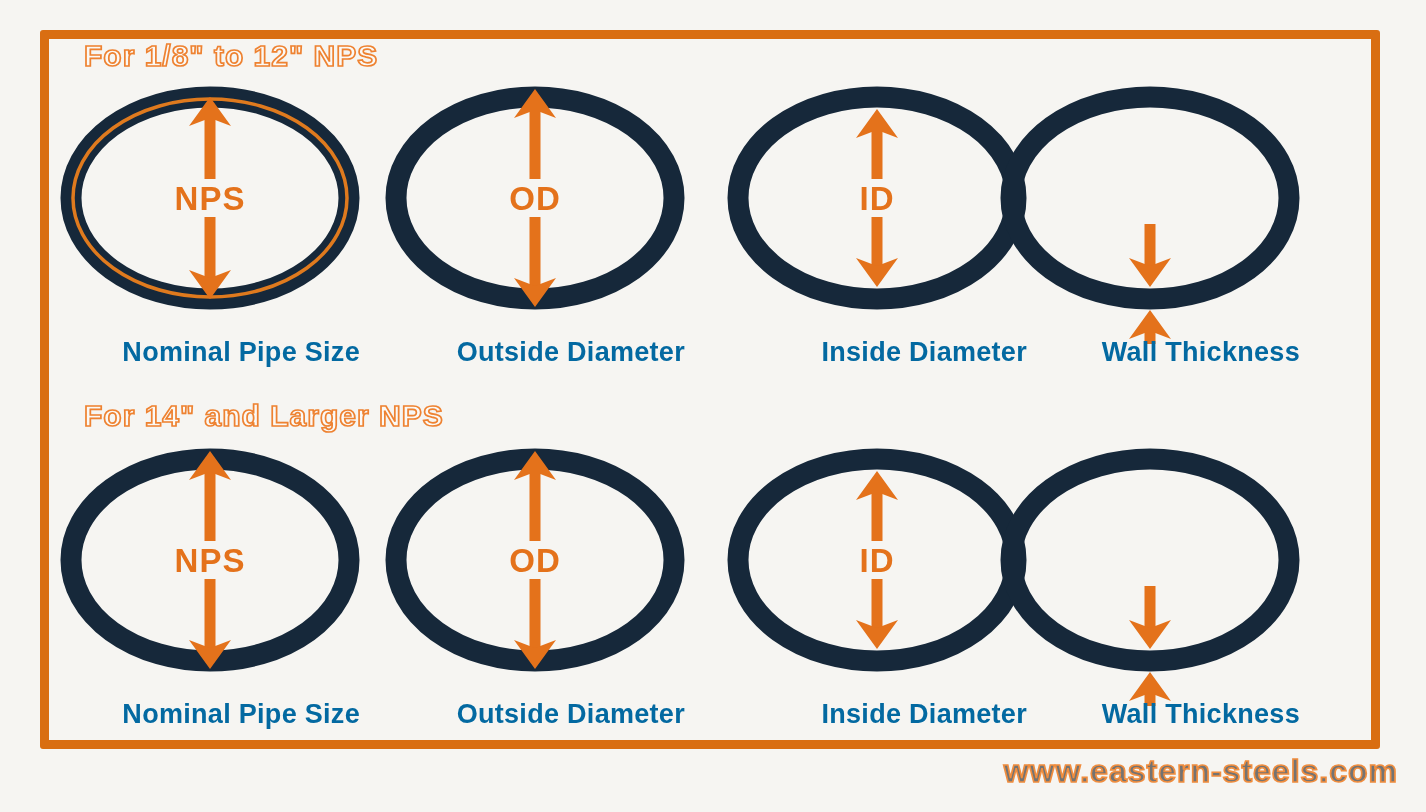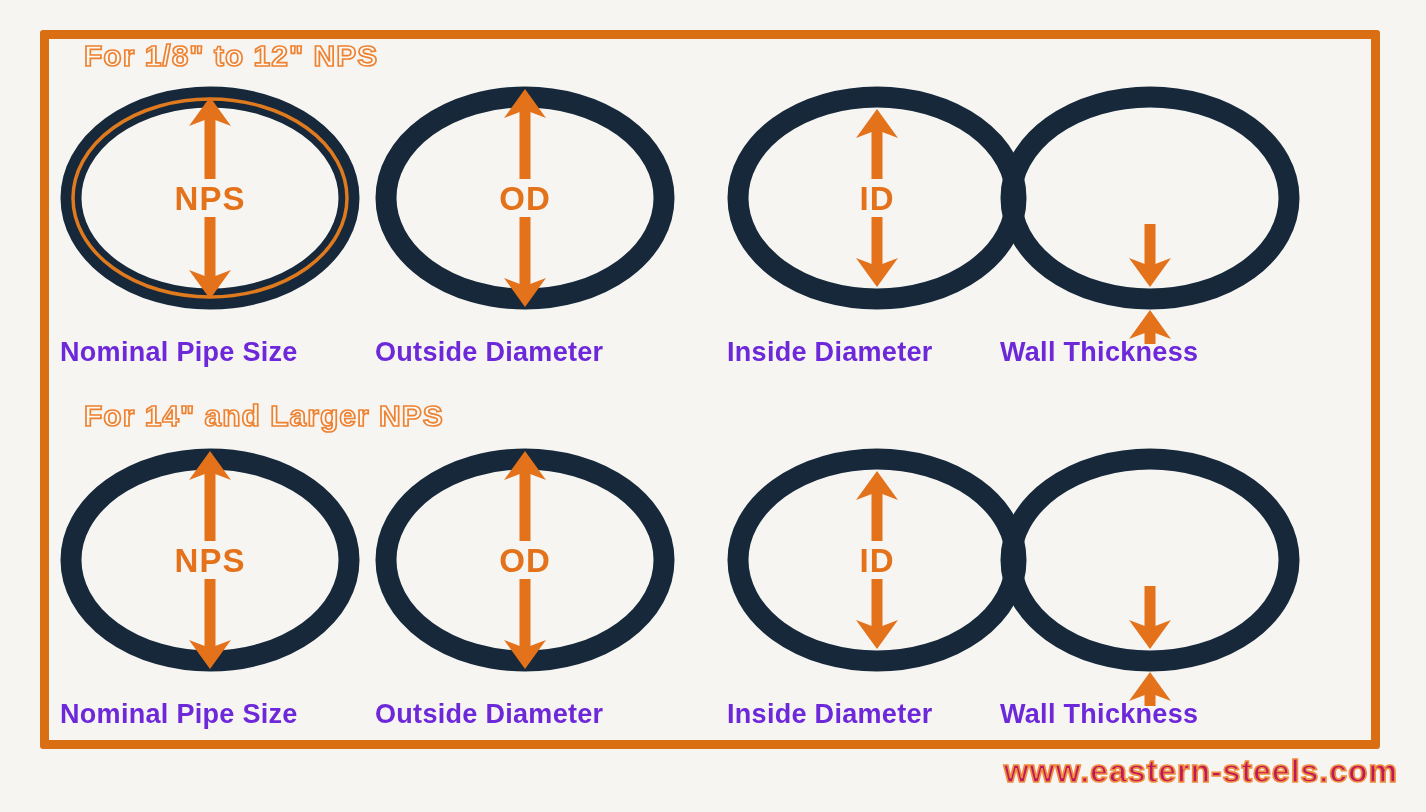--- a/index.html
+++ b/index.html
@@ -17,40 +17,40 @@
     font-size:30px;font-weight:bold;letter-spacing:1px;
     color:#fbf9f6;
     -webkit-text-stroke:1.7px #ee8231;
     text-shadow:0 0 1px rgba(238,130,49,.25);
     white-space:nowrap;
   }
   #heading-small{left:84px;top:39px;}
   #heading-large{left:84px;top:399px;}
   .fig{position:absolute;width:300px;height:265px;text-align:center;}
   .fig svg{display:block;width:300px;height:265px;}
-  .c0{left:60px}.c1{left:375px}.c2{left:727px}.c3{left:1000px}
+  .c0{left:60px}.c1{left:385px}.c2{left:727px}.c3{left:1000px}
   .r1{top:86px}.r2{top:448px}
   .ring{fill:none;stroke:#16283a;stroke-width:21;}
   .iring{fill:none;stroke:#df7a1e;stroke-width:3.5;}
   .arr{fill:#e4721b;}
   .abbr{
     font-family:"Liberation Sans",sans-serif;
     font-size:33px;font-weight:bold;fill:#e4721b;
     text-anchor:middle;letter-spacing:1px;
   }
   .caption{
-    position:absolute;width:300px;text-align:left;
-    font-size:27px;font-weight:bold;color:#6d28d9;
+    position:absolute;width:300px;text-align:right;
+    font-size:27px;font-weight:bold;color:#0369a1;
     letter-spacing:.3px;white-space:nowrap;z-index:2;
   }
   .cap1{top:337px}.cap2{top:699px}
   .watermark{
     position:absolute;right:28px;top:753px;
     font-size:32px;font-weight:bold;letter-spacing:1px;
-    color:#be185d;-webkit-text-stroke:1.7px #f08d3e;
+    color:#737373;-webkit-text-stroke:1.7px #f08d3e;
     white-space:nowrap;
   }
 </style>
 </head>
 <body>
 
 <div class="frame"></div>
 
 <div class="heading" id="heading-small">For 1/8" to 12" NPS</div>
 <div class="heading" id="heading-large">For 14" and Larger NPS</div>

